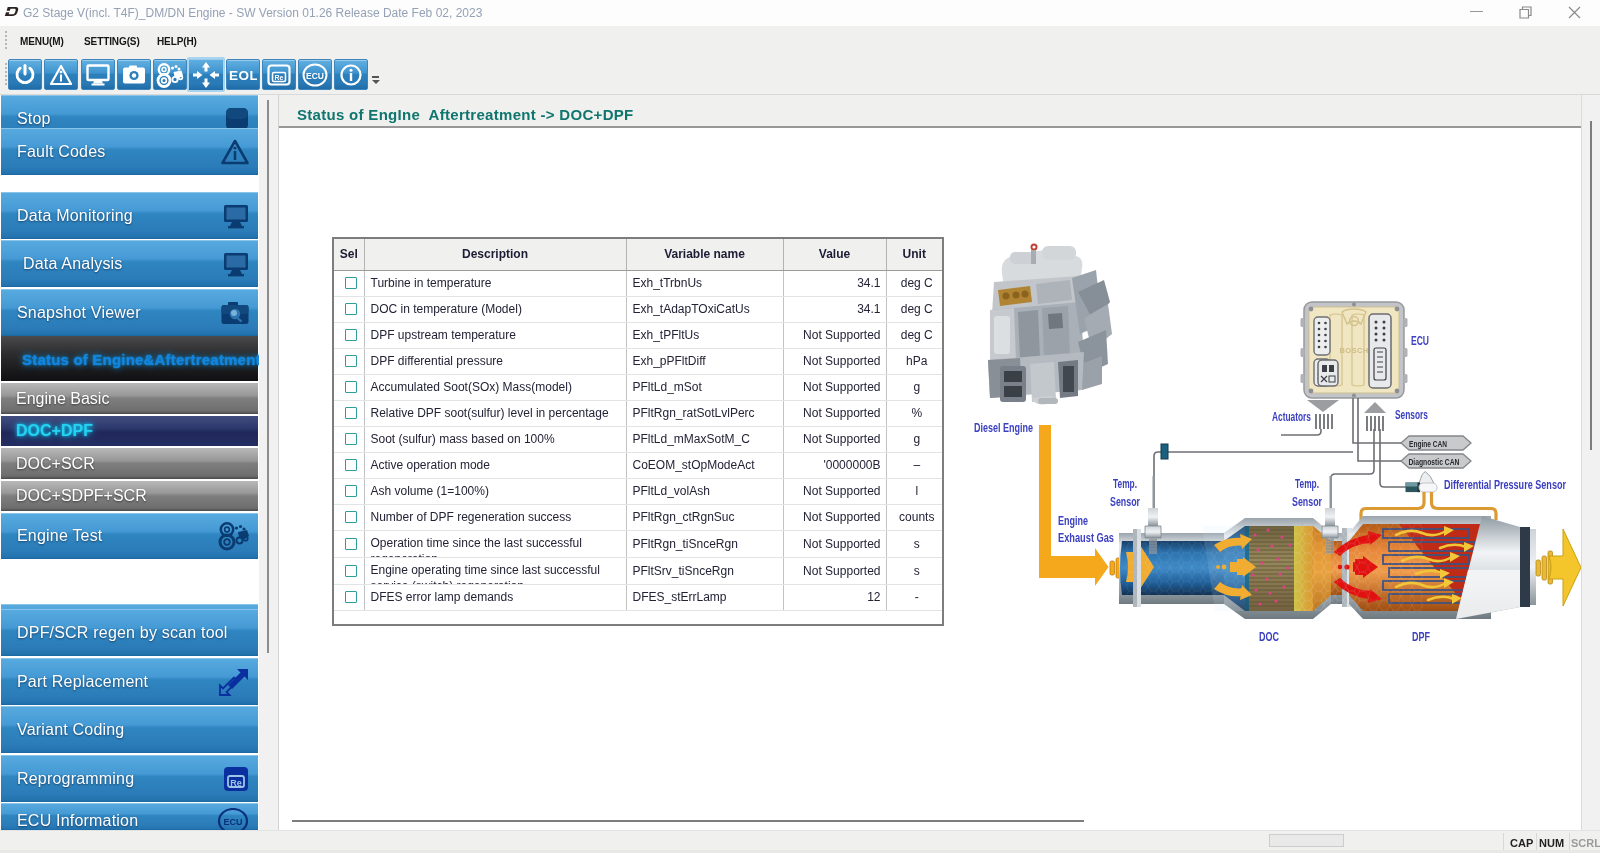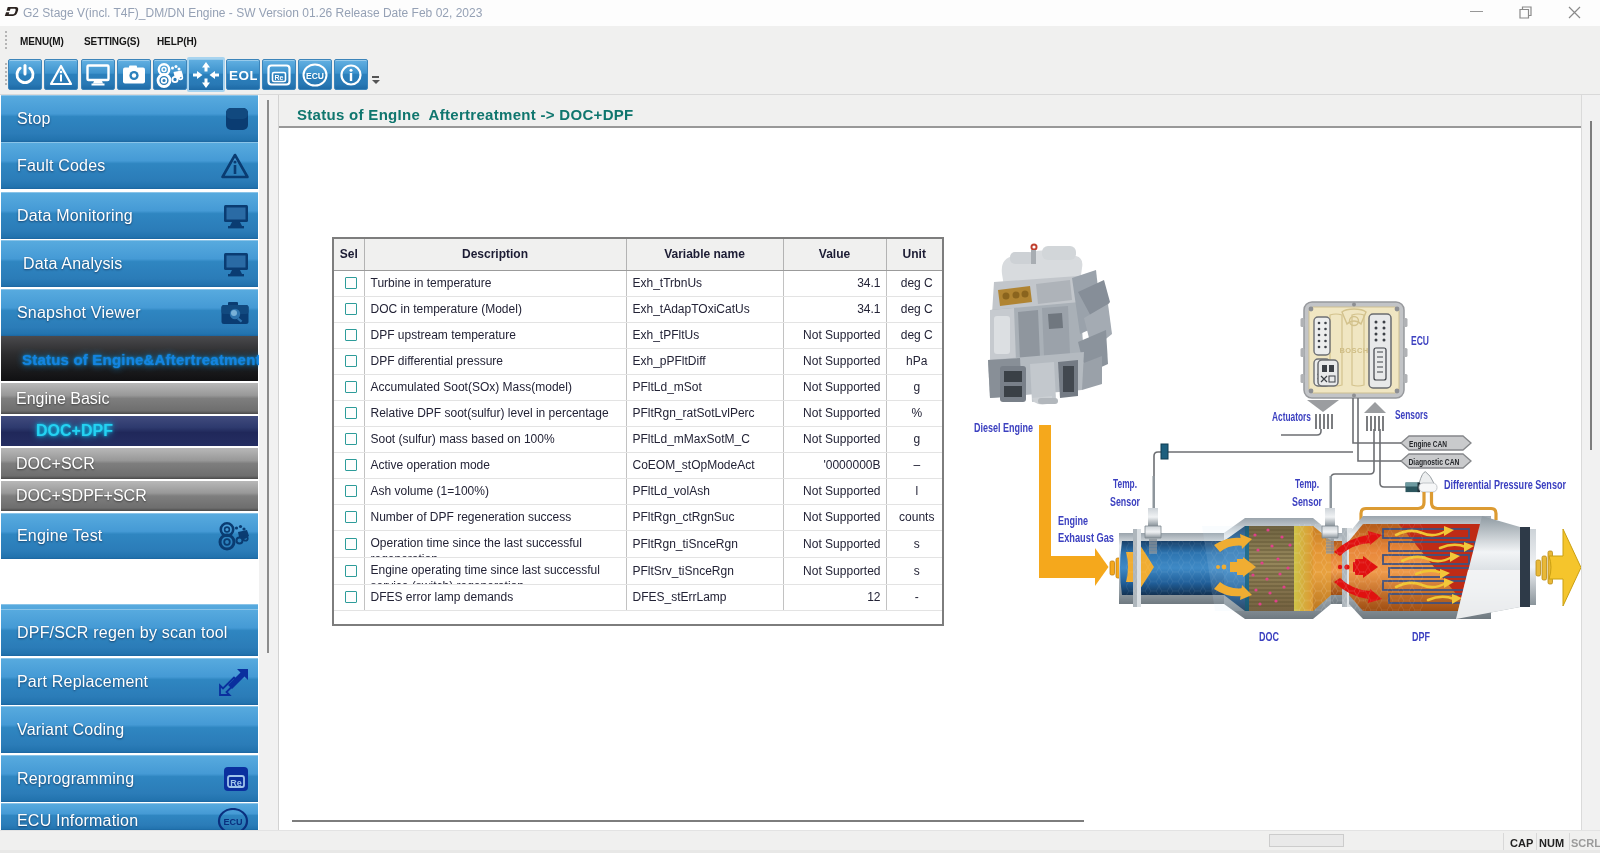--- a/index.html
+++ b/index.html
@@ -32,21 +32,21 @@
   background:linear-gradient(#58abdf 0%, #459ad5 40%, #2f86c1 46%, #2b7cb8 82%, #2273ae 96%, #1b65a0 100%);
   box-shadow:inset 0 1px 0 rgba(255,255,255,.3); }
 .sbtn .lbl { position:absolute; left:16px; top:50%; transform:translateY(-50%); white-space:nowrap; text-shadow:0 1px 2px rgba(0,0,30,.5); letter-spacing:.2px; }
 .sbtn .ico { position:absolute; right:8px; top:50%; transform:translateY(-50%); }
 .gbtn { left:1px; width:257px; color:#fff; font-size:16px;
   background:linear-gradient(#b8b8b8 0%, #989898 40%, #7e7e7e 50%, #6e6e6e 90%, #4a4a4a 100%); }
 .gbtn .lbl { position:absolute; left:15px; top:50%; transform:translateY(-50%); text-shadow:0 1px 2px rgba(0,0,0,.5); }
 #darkitem { left:1px; width:257px; background:linear-gradient(#4a4a4d 0%, #2c2c2e 40%, #1b1b1d 75%, #101012 100%); }
 #darkitem .lbl { position:absolute; left:21px; top:50%; transform:translateY(-50%); white-space:nowrap; font-size:15px; letter-spacing:0.2px; font-weight:700; color:#1583e0; text-shadow:0 0 7px #0a9cf0, 0 0 2px #0a9cf0; }
 #navitem { left:1px; width:257px; background:linear-gradient(#414c7e 0%, #2e3a6e 38%, #20285a 55%, #252e62 100%); }
-#navitem .lbl { position:absolute; left:15px; top:50%; transform:translateY(-50%); font-size:16px; font-weight:700; color:#25d2f2; text-shadow:0 0 7px #10c0ea, 0 0 3px #10c0ea;margin-left:20px; }
+#navitem .lbl { position:absolute; left:15px; top:50%; transform:translateY(-50%); font-size:16px; font-weight:700; color:#25d2f2; text-shadow:0 0 7px #10c0ea, 0 0 3px #10c0ea; }
 
 
 #sscroll { left:259px; top:95px; width:19px; height:735px; background:#f1f1f1; }
 #sthumb { left:267px; top:100px; width:2px; height:553px; background:#8c8c8c; }
 
 
 #cpanel { left:278px; top:95px; width:1303px; height:735px; background:#fff; border-left:1px solid #d2d2d2; }
 #chead { left:279px; top:95px; width:1302px; height:33px; background:#f0f0ef; border-bottom:2px solid #989898; }
 #ctitle { left:297px; top:99px; height:31px; line-height:31px; font-size:15px; font-weight:700; color:#0f766e; letter-spacing:.3px; }
 #graphbtn { left:289px; top:140px; width:152px; height:39px; border:1px solid #a9a9a9; border-radius:4px;
@@ -189,21 +189,21 @@
   <div class="abs" style="left:372px; top:76px; width:7px; height:2px; background:#555;"></div>
   <div class="abs" style="left:372px; top:80px; width:0; height:0; border-left:4px solid transparent; border-right:4px solid transparent; border-top:4px solid #555;"></div>
 
   <div class="abs sbtn" style="top:95px; height:47px;">
       <span class="lbl">Stop</span>
     <svg class="ico" width="26" height="26" viewBox="0 0 26 26">
         <rect x="2" y="2" width="22" height="22" rx="5" fill="#0a3c72"></rect>
         <rect x="2" y="2" width="22" height="11" rx="5" fill="#11497f"></rect>
       </svg>
     </div>
-  <div class="abs sbtn" style="top:142px; height:47px;padding-left:28px;">
+  <div class="abs sbtn" style="top:128px; height:47px;padding-left:28px;">
       <span class="lbl">Fault Codes</span>
     <svg class="ico" width="30" height="27" viewBox="0 0 30 27">
         <path d="M15 2.5 L27.5 24.5 L2.5 24.5 Z" fill="none" stroke="#0a3c72" stroke-width="2.6" stroke-linejoin="round"></path>
         <circle cx="15" cy="9.5" r="1.6" fill="#0a3c72"></circle>
         <rect x="13.7" y="12.5" width="2.6" height="9" fill="#0a3c72"></rect>
       </svg>
     </div>
   <div class="abs sbtn" style="top:192px; height:47px;">
       <span class="lbl">Data Monitoring</span>
     <svg class="ico" width="28" height="26" viewBox="0 0 28 26">

